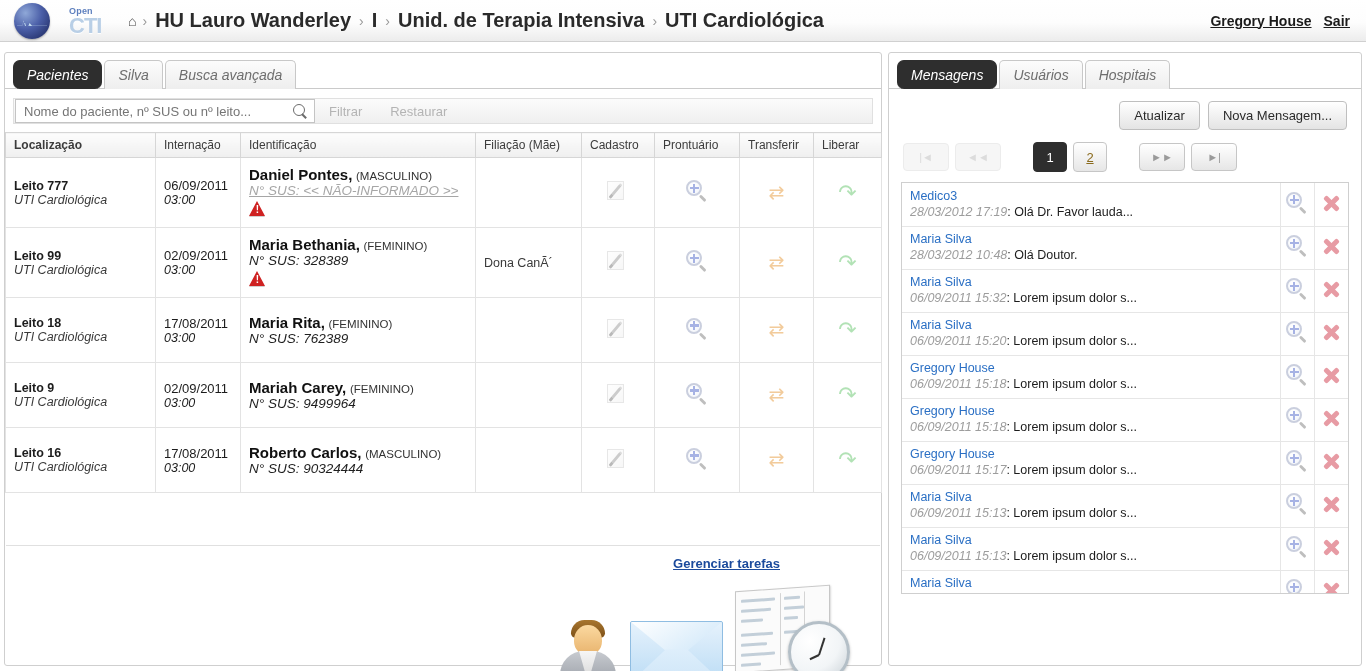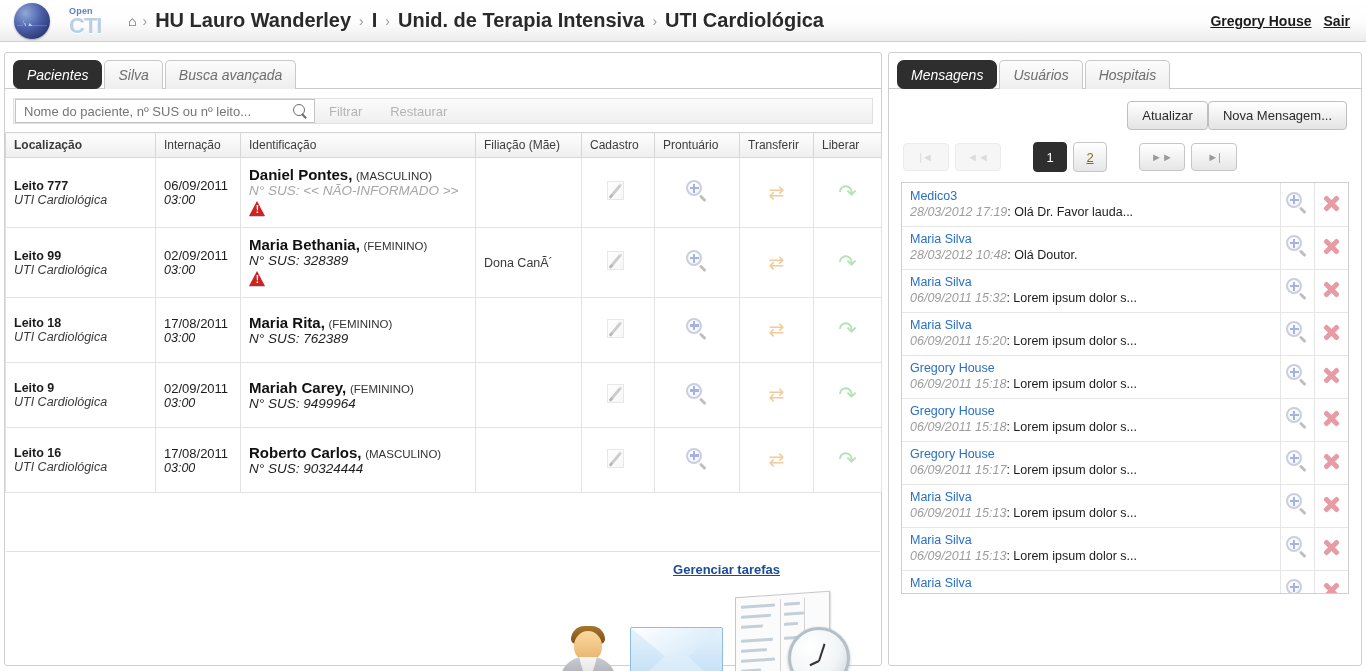--- a/index.html
+++ b/index.html
@@ -150,21 +150,21 @@
     border: 1px solid #e3e3e3; border-top: none;
     padding: 8px; vertical-align: middle; height: 65px;
   }
   .loc-bed { font-size: 12.5px; font-weight: bold; color: #1c1c1c; }
   .loc-unit { font-size: 12.5px; font-style: italic; color: #3a3a3a; }
   .int-date { font-size: 13px; color: #1c1c1c; }
   .int-time { font-size: 12.5px; font-style: italic; color: #1c1c1c; }
   .pat-name { font-size: 15px; font-weight: bold; color: #111; }
   .pat-gender { font-size: 11.5px; font-weight: normal; color: #333; }
   .pat-sus { font-size: 13.5px; font-style: italic; color: #1f1f1f; }
-  .pat-sus.muted { color: #a6a6a6; }
+  .pat-sus.muted { color: #a6a6a6; text-decoration: underline; }
   .filiacao { font-size: 12.5px; color: #3a3a3a; }
   .cell-center { text-align: center; }
 
   .warn-icon {
     display: inline-block; width: 17px; height: 15px; margin-top: 3px;
     position: relative;
   }
   .warn-icon::before {
     content: ""; position: absolute; left: 0; top: 0;
     border-left: 8.5px solid transparent; border-right: 8.5px solid transparent;
@@ -213,21 +213,21 @@
   .ico-del { width: 22px; height: 22px; opacity: .75; }
   .ico-del::before, .ico-del::after {
     content: ""; position: absolute; left: 2px; top: 9px; width: 19px; height: 5px;
     background: #e07a86; border-radius: 2px;
   }
   .ico-del::before { transform: rotate(45deg); }
   .ico-del::after  { transform: rotate(-45deg); }
 
   
   #task-area {
-    position: absolute; left: 1px; right: 1px; bottom: 9px; height: 105px;
+    position: absolute; left: 1px; right: 1px; bottom: 15px; height: 105px;
     border-top: 1px solid #e0e0e0;
   }
   #gerenciar {
     position: absolute; right: 100px; top: 10px;
     font-size: 13px; font-weight: bold; color: #1b4a9c;
     text-decoration: underline; cursor: pointer;
   }
   #task-icons {
     position: absolute; left: 552px; top: 42px;
     display: flex; align-items: flex-end; gap: 12px;
@@ -299,21 +299,21 @@
     transform: translateX(-1px) rotate(18deg);
   }
   .clock::after {
     content: ""; position: absolute; left: 50%; top: 21px;
     width: 2px; height: 10px; background: #333; transform-origin: bottom center;
     transform: translateX(-1px) rotate(-115deg);
   }
 
   
   #msg-toolbar {
-    display: flex; justify-content: flex-end; 
+    display: flex; justify-content: flex-end; gap: 8px;
     padding: 12px 14px 0 0;
   }
   .btn {
     font-size: 13px; color: #2b2b2b; padding: 6px 14px;
     background: linear-gradient(to bottom, #ffffff, #e4e4e4);
     border: 1px solid #bfbfbf; border-radius: 4px; cursor: pointer;
     white-space: nowrap;
   }
   #pager { display: flex; align-items: center; gap: 6px; padding: 12px 0 0 14px; }
   .pgbtn {

